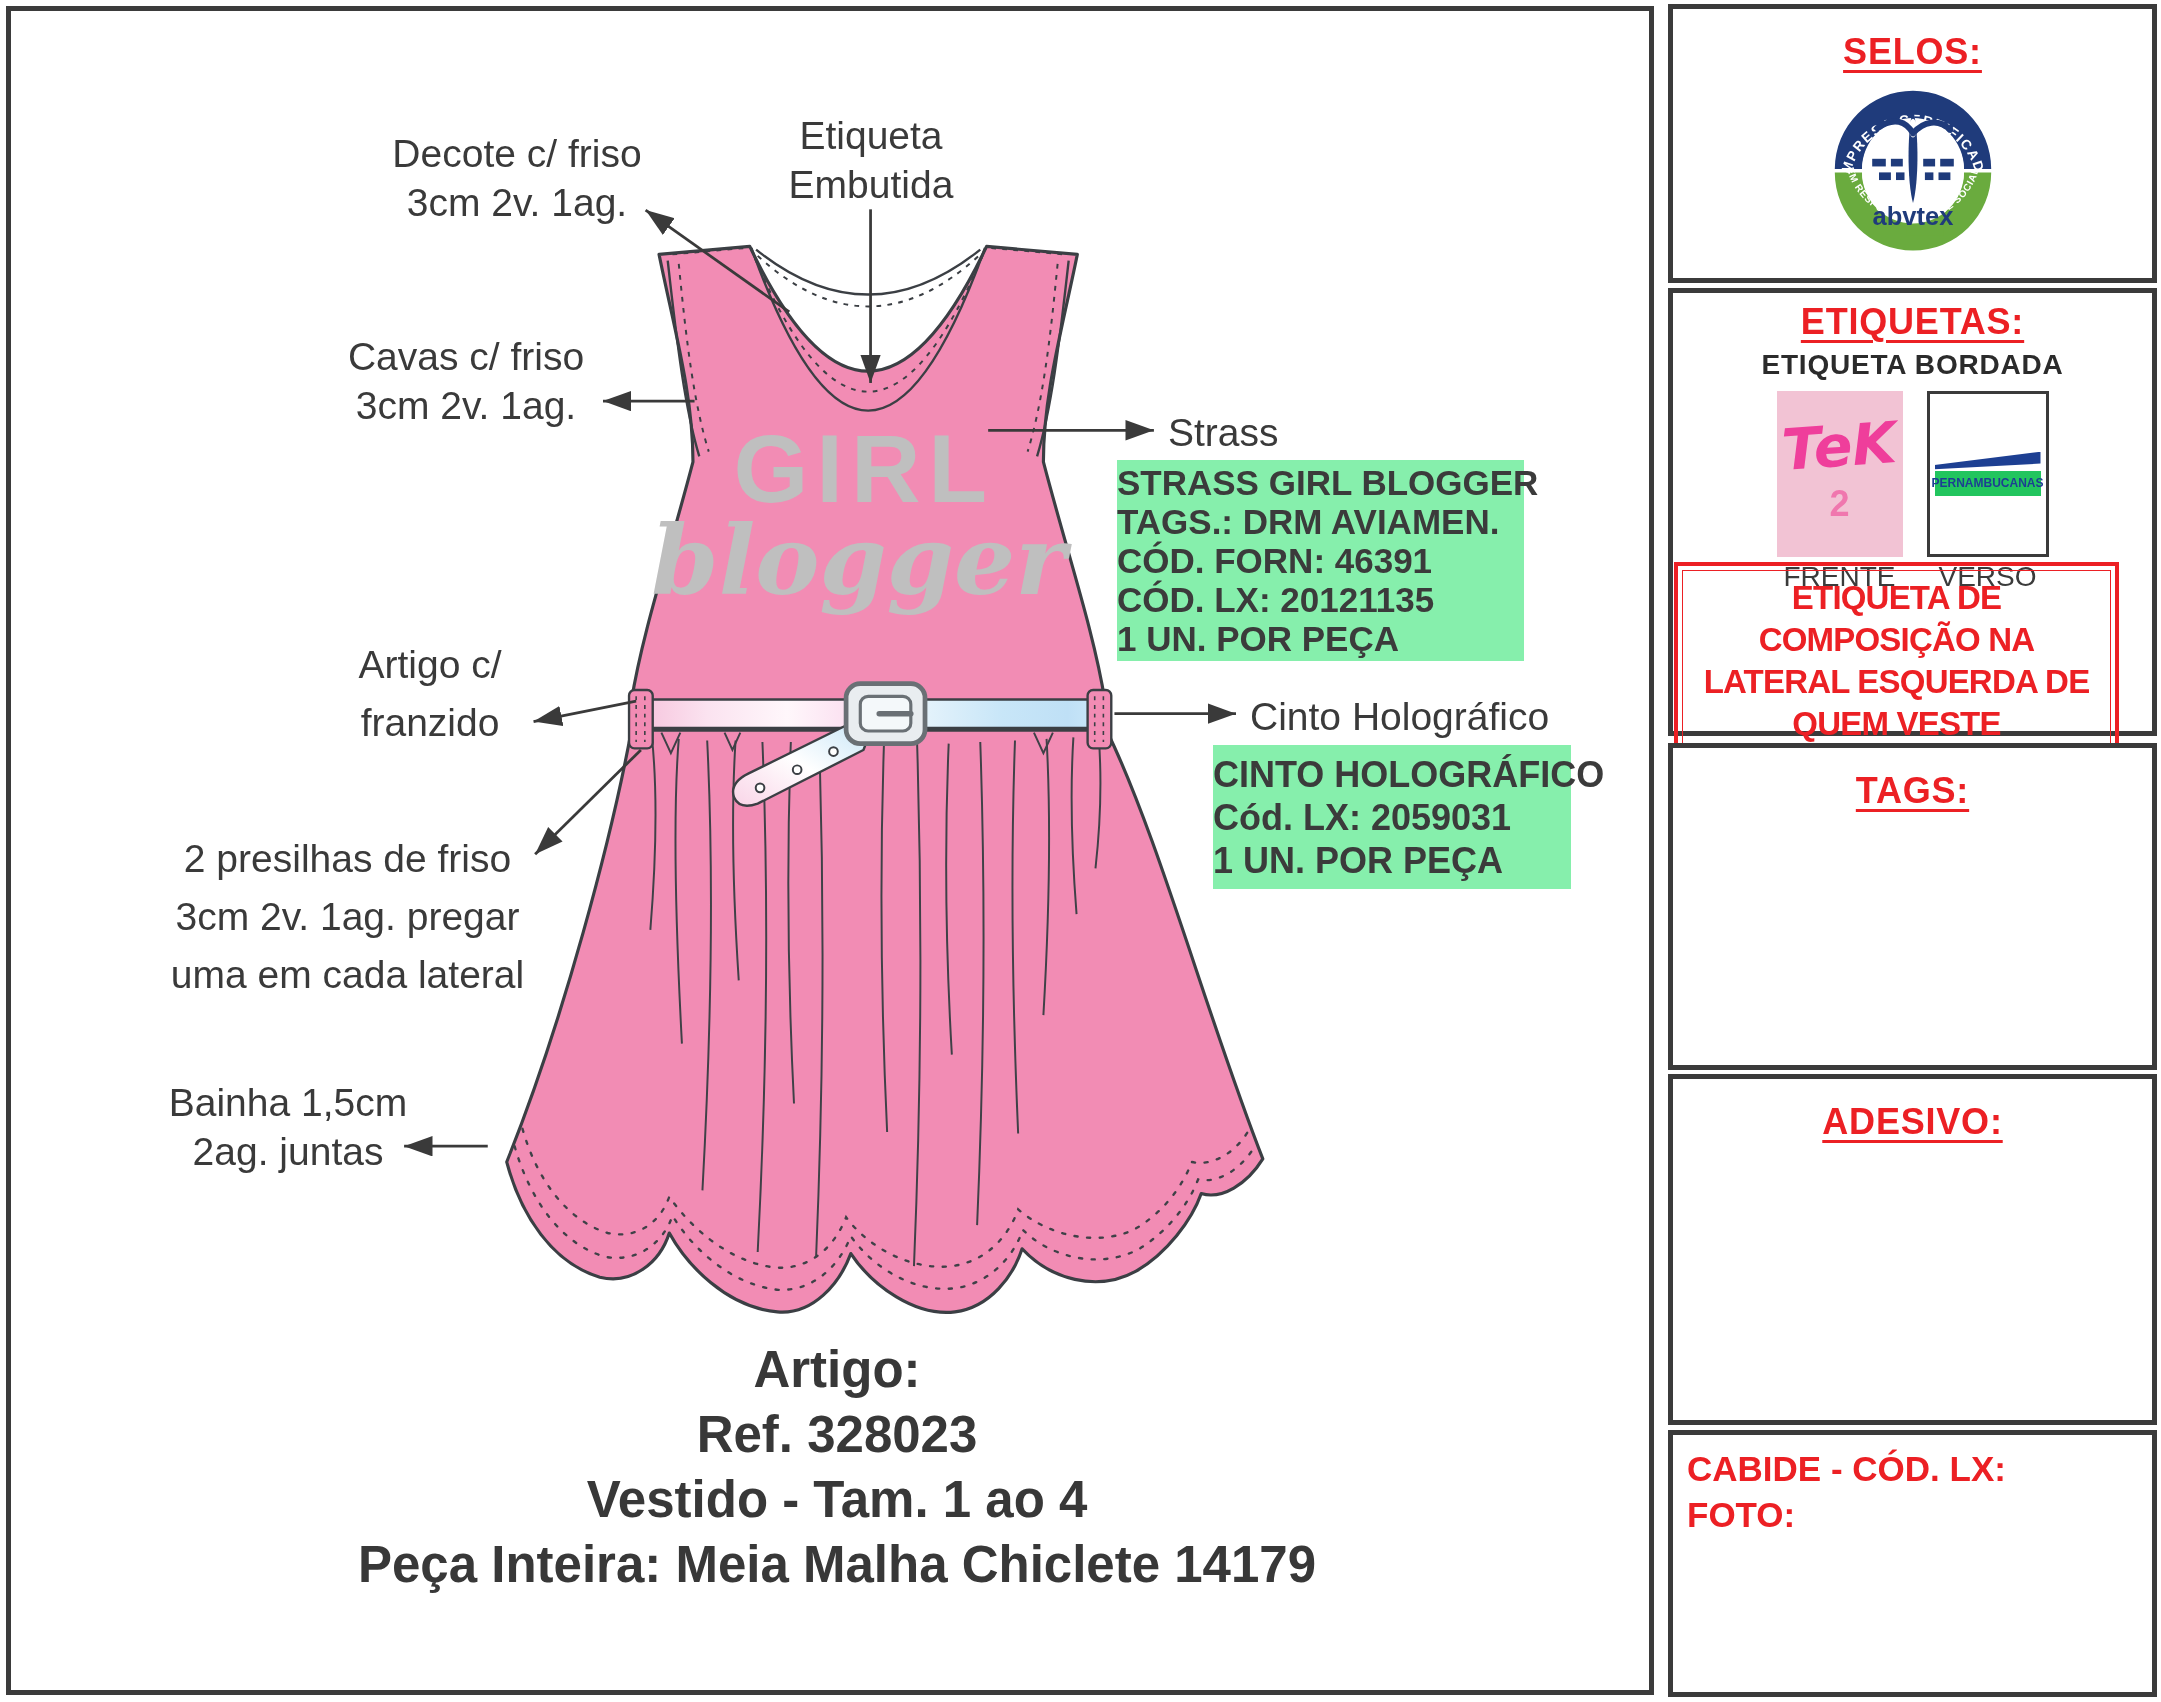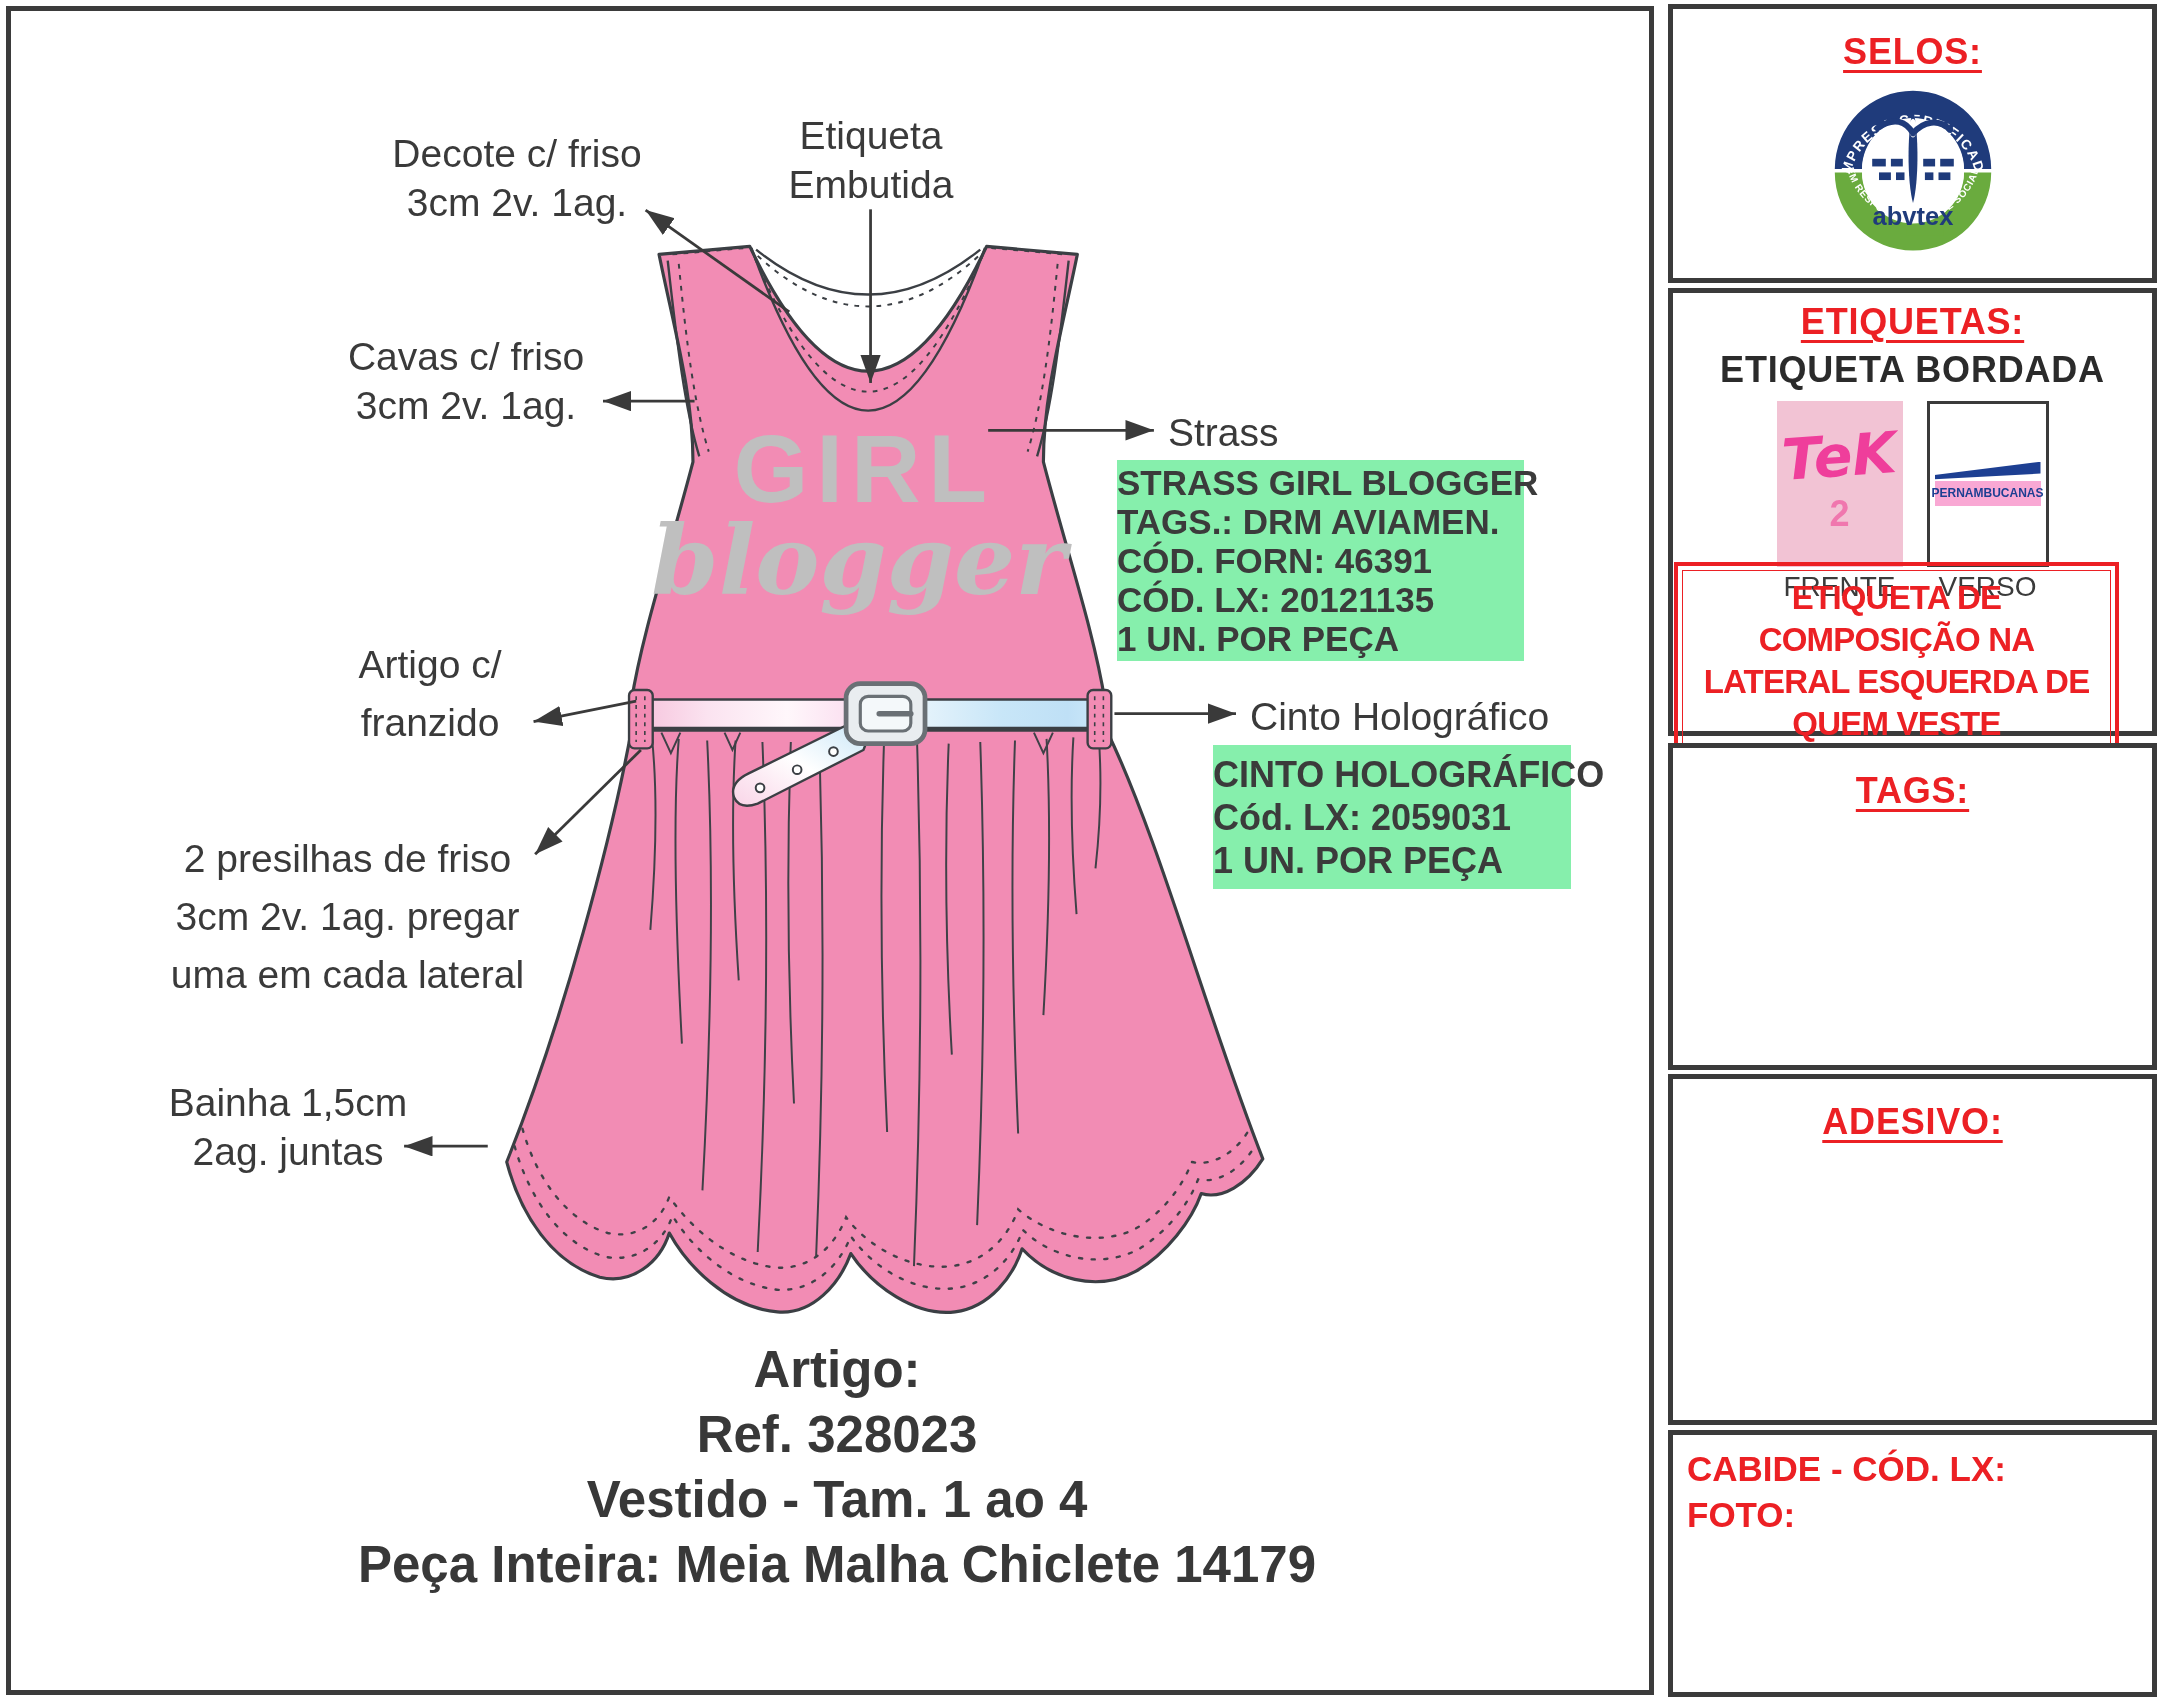--- a/index.html
+++ b/index.html
@@ -29,36 +29,36 @@
                  text-align:center; color:#383838; font-weight:bold;
                  font-size:51px; line-height:65px; white-space:nowrap; }
 
   
   .sbox { position:absolute; left:1668px; width:489px; border:5.5px solid #3b3b3b;
           box-sizing:border-box; background:#fff; }
   .sb-title { color:#EC2024; font-weight:bold; font-size:36px; text-align:center;
               text-decoration:underline; text-underline-offset:5.5px;
               text-decoration-thickness:3.2px; margin-top:22px; letter-spacing:0.8px; }
   .badge-wrap { width:170px; margin:11px auto 0 auto; }
-  .etq-sub { text-align:center; font-weight:bold; font-size:36px; color:#2b2b2b;
+  .etq-sub { text-align:center; font-weight:bold; font-size:28px; color:#2b2b2b;
              margin-top:6.3px; letter-spacing:0.8px; }
   .swatch-row { display:flex; justify-content:center; align-items:flex-start;
                 gap:24px; margin-top:9.5px; }
   .swatch-col { display:flex; flex-direction:column; align-items:center; }
   .swatch-frente { width:126px; height:166px; background:#F2C3D4; position:relative;
                    display:flex; flex-direction:column; align-items:center; }
   .tek { margin-top:22px; font-family:"DejaVu Sans", sans-serif; font-weight:bold;
          font-style:italic; font-size:57px; color:#EF3E9B; transform:rotate(-4deg); }
   .tek-num { margin-top:4.7px; font-size:36px; font-weight:bold; color:#F077AE; }
   .swatch-verso { width:122px; height:166px; background:#ffffff; border:3.2px solid #3b3b3b;
                   box-sizing:border-box; display:flex; flex-direction:column;
                   justify-content:center; align-items:center; }
   .verso-wedge { width:106px; height:19px; background:#1D3F92;
                  clip-path:polygon(0 70%, 100% 0, 100% 62%, 0 92%); }
-  .verso-bar { width:106px; height:25px; background:#f9a8d4; color:#1D3F92;
+  .verso-bar { width:106px; height:25px; background:#22c55e; color:#1D3F92;
                font-weight:bold; font-size:12px; display:flex; align-items:center;
                justify-content:center; letter-spacing:0px; white-space:nowrap; }
   .swatch-label { margin-top:4.7px; font-size:28px; color:#3b3b3b; }
   .warn-outer { position:absolute; left:1674px; top:562px; width:445px;
                 border:4.7px solid #EC2024; padding:4px; box-sizing:border-box; }
   .warn-inner { border:1.6px solid #EC2024; color:#EC2024; font-weight:bold;
                 font-size:33px; line-height:42px; text-align:center;
                 padding:6.3px 1.6px; letter-spacing:-0.8px; }
   .cab { padding:11px 14px; }
   .cab div { color:#EC2024; font-weight:bold; font-size:35px; line-height:46px;

